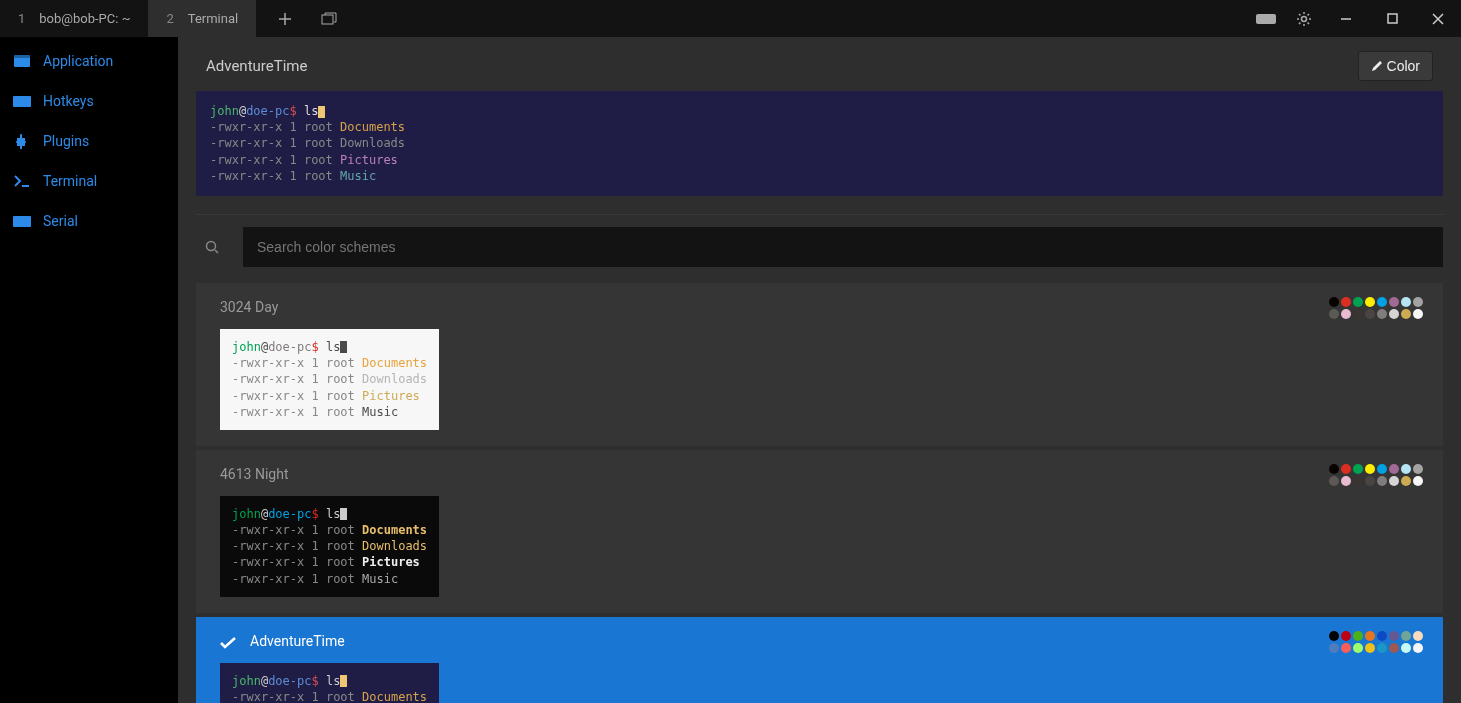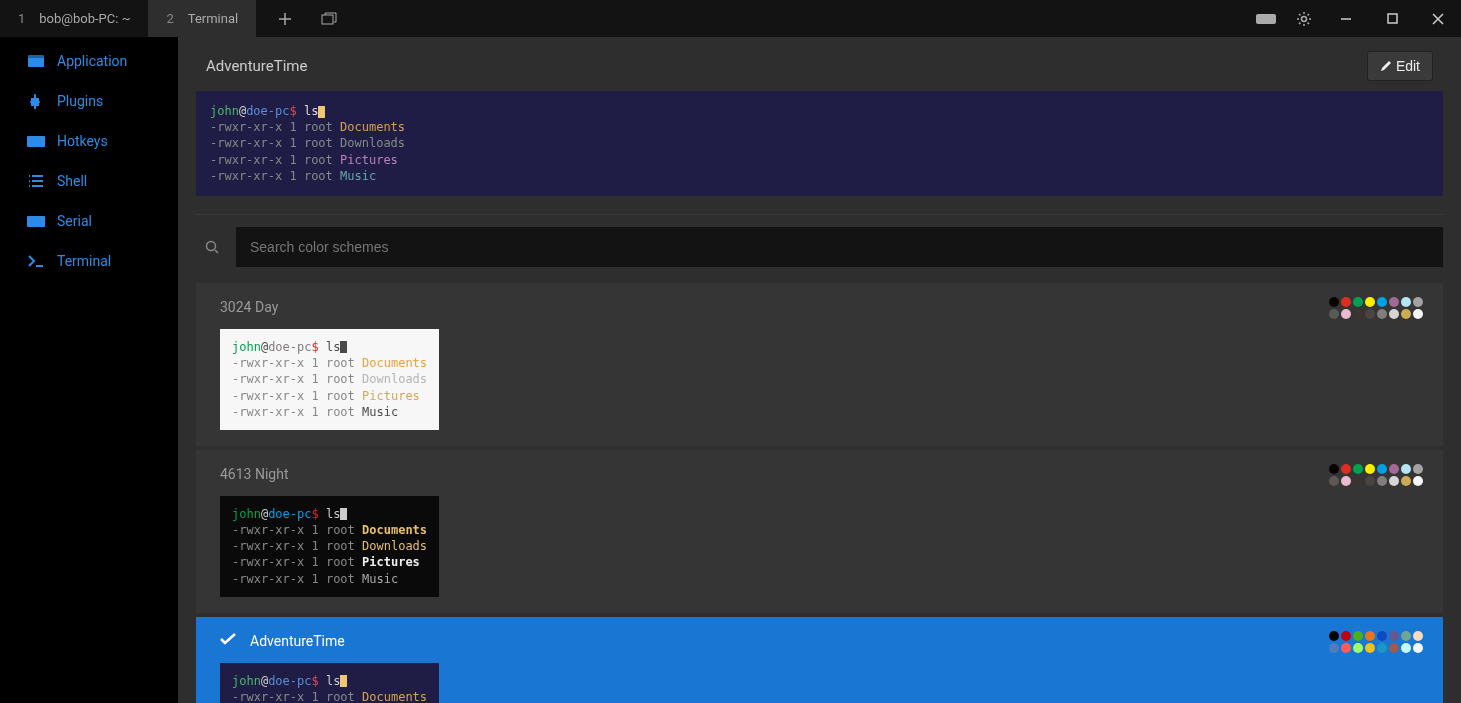--- a/index.html
+++ b/index.html
@@ -9,21 +9,21 @@
 .tab.active { background: #2e2e2e; }
 .tab-idx { color: #888; font-size: 13px; }
 .tab-actions { display: flex; gap: 6px; padding: 0 10px; }
 .spacer { flex: 1; }
 .win-controls { display: flex; align-items: center; gap: 0; }
 .win-btn { width: 46px; height: 37px; display: flex; align-items: center; justify-content: center; color: #ccc; }
 .icon-btn { width: 38px; height: 37px; display: flex; align-items: center; justify-content: center; color: #aaa; }
 
 .body-row { display: flex; height: 666px; }
 .sidebar { width: 178px; background: #000; padding-top: 4px; }
-.side-item { display: flex; align-items: center; gap: 12px; padding: 12px 27px; color: #2c8be8; font-size: 14px; }
+.side-item { display: flex; align-items: center; gap: 12px; padding: 12px 13px; color: #2c8be8; font-size: 14px; }
 .side-item.active { background: #1565c0; color: #fff; }
 .side-item .sicon { width: 18px; display: flex; justify-content: center; }
 
 .content { flex: 1; background: #2e2e2e; position: relative; overflow-y: scroll; height: 666px; }
 .content::-webkit-scrollbar { width: 16px; }
 .content::-webkit-scrollbar-track { background: #2e2e2e; }
 .content::-webkit-scrollbar-thumb { background: #6b6b6b; }
 
 .section-head { display: flex; align-items: center; justify-content: space-between; padding: 14px 28px 10px 28px; }
 .section-title { color: #ccc; font-size: 15px; }
@@ -38,27 +38,27 @@
 .preview-box .cmd { color: #ddd; }
 .preview-box .cursor { background: #f0c674; display: inline-block; width: 7px; height: 12px; vertical-align: middle; }
 .preview-box .perm { color: #888; }
 .preview-box .doc { color: #d6a24a; }
 .preview-box .dl { color: #888; }
 .preview-box .pic { color: #b97fbf; }
 .preview-box .mus { color: #5fa9a9; }
 
 .divider { border-top: 1px solid #3a3a3a; margin: 0 18px 12px 18px; }
 
-.search-row { display: flex; align-items: center; margin: 0 18px 16px 18px; gap: 8px; }
+.search-row { display: flex; align-items: center; margin: 0 18px 16px 18px; gap: 15px; }
 .search-icon { width: 32px; color: #888; display: flex; justify-content: center; }
 .search-input { flex: 1; background: #131313; border: none; color: #ccc; padding: 12px 14px; font-size: 14px; outline: none; }
 
 .scheme-card { margin: 0 18px 4px 18px; padding: 16px 24px 16px 24px; background: #353535; position: relative; }
 .scheme-card.selected { background: #1976d2; }
-.scheme-head { display: flex; align-items: flex-start; gap: 14px; margin-bottom: 14px; }
+.scheme-head { display: flex; align-items: flex-end; gap: 14px; margin-bottom: 14px; }
 .scheme-name { color: #999; font-size: 14px; }
 .scheme-card.selected .scheme-name { color: #fff; }
 .check-ic { color: #fff; }
 .scheme-preview { display: inline-block; padding: 10px 12px; font-family: "Menlo","Consolas",monospace; font-size: 12px; line-height: 1.35; }
 .scheme-preview.light { background: #f7f7f7; color: #4a4a4a; }
 .scheme-preview.dark { background: #0a0a0a; color: #ccc; }
 .scheme-preview.adv { background: #1f1d45; color: #ccc; }
 .scheme-preview.light .user { color: #01a252; }
 .scheme-preview.light .host { color: #807d7c; }
 .scheme-preview.light .dollar { color: #db2d20; }
@@ -154,68 +154,60 @@
       <span class="sicon">
           <svg width="16" height="12" viewBox="0 0 16 12">
             <rect x="0" y="0" width="16" height="12" rx="1" fill="currentColor"></rect>
             <rect x="0" y="0" width="16" height="3" fill="#000" opacity="0.3"></rect>
           </svg>
         </span>
       <span>Application</span>
     </div>
     <div class="side-item">
       <span class="sicon">
+          <svg width="18" height="11" viewBox="0 0 18 11">
+            <rect x="0" y="0" width="18" height="11" rx="1" fill="currentColor"></rect>
+          </svg>
+        </span>
+      <span>Hotkeys</span>
+    </div>
+    <div class="side-item">
+      <span class="sicon">
           <svg width="16" height="16" viewBox="0 0 16 16">
             <path d="M3 5h3V2a1 1 0 012 0v3h3v3a1 1 0 010 2v3H8v3a1 1 0 01-2 0v-3H3v-3a1 1 0 010-2V5z" fill="currentColor"></path>
           </svg>
         </span>
       <span>Plugins</span>
     </div>
     <div class="side-item">
       <span class="sicon">
+          <svg width="16" height="12" viewBox="0 0 16 12">
+            <path d="M1 1l5 5-5 5M8 11h7" stroke="currentColor" stroke-width="2" fill="none"></path>
+          </svg>
+        </span>
+      <span>Terminal</span>
+    </div>
+    <div class="side-item">
+      <span class="sicon">
           <svg width="18" height="11" viewBox="0 0 18 11">
             <rect x="0" y="0" width="18" height="11" rx="1" fill="currentColor"></rect>
           </svg>
         </span>
-      <span>Hotkeys</span>
-    </div>
-    <div class="side-item">
-      <span class="sicon">
-          <svg width="16" height="12" viewBox="0 0 16 12">
-            <path d="M1 1h1M4 1h11M1 6h1M4 6h11M1 11h1M4 11h11" stroke="currentColor" stroke-width="2"></path>
-          </svg>
-        </span>
-      <span>Shell</span>
-    </div>
-    <div class="side-item">
-      <span class="sicon">
-          <svg width="18" height="11" viewBox="0 0 18 11">
-            <rect x="0" y="0" width="18" height="11" rx="1" fill="currentColor"></rect>
-          </svg>
-        </span>
       <span>Serial</span>
-    </div>
-    <div class="side-item">
-      <span class="sicon">
-          <svg width="16" height="12" viewBox="0 0 16 12">
-            <path d="M1 1l5 5-5 5M8 11h7" stroke="currentColor" stroke-width="2" fill="none"></path>
-          </svg>
-        </span>
-      <span>Terminal</span>
     </div>
   </div>
 
   <div class="content">
     <div class="section-head">
       <div class="section-title">AdventureTime</div>
       <button class="edit-btn">
         <svg width="12" height="12" viewBox="0 0 12 12">
             <path d="M1 11l1-3 7-7 2 2-7 7-3 1z" fill="currentColor"></path>
           </svg>
-        <span>Edit</span>
+        <span>Color</span>
       </button>
     </div>
 
     <div class="preview-box main" id="main-preview">
         <div><span class="user">john</span><span class="at">@</span><span class="host">doe-pc</span><span class="dollar">$</span> <span class="cmd">ls</span><span class="cursor"></span></div>
         <div><span class="perm">-rwxr-xr-x 1 root </span><span class="doc">Documents</span></div>
         <div><span class="perm">-rwxr-xr-x 1 root </span><span class="dl">Downloads</span></div>
         <div><span class="perm">-rwxr-xr-x 1 root </span><span class="pic">Pictures</span></div>
         <div><span class="perm">-rwxr-xr-x 1 root </span><span class="mus">Music</span></div>
       </div>

